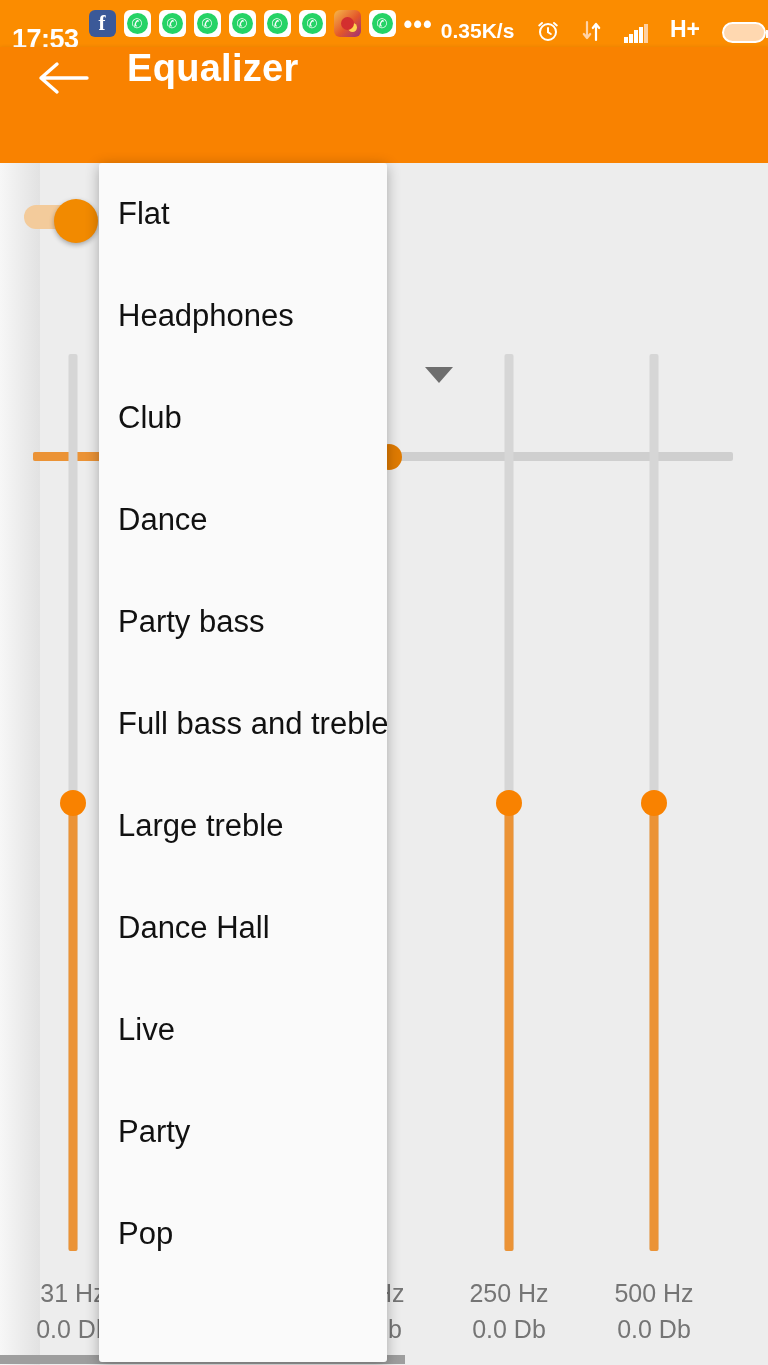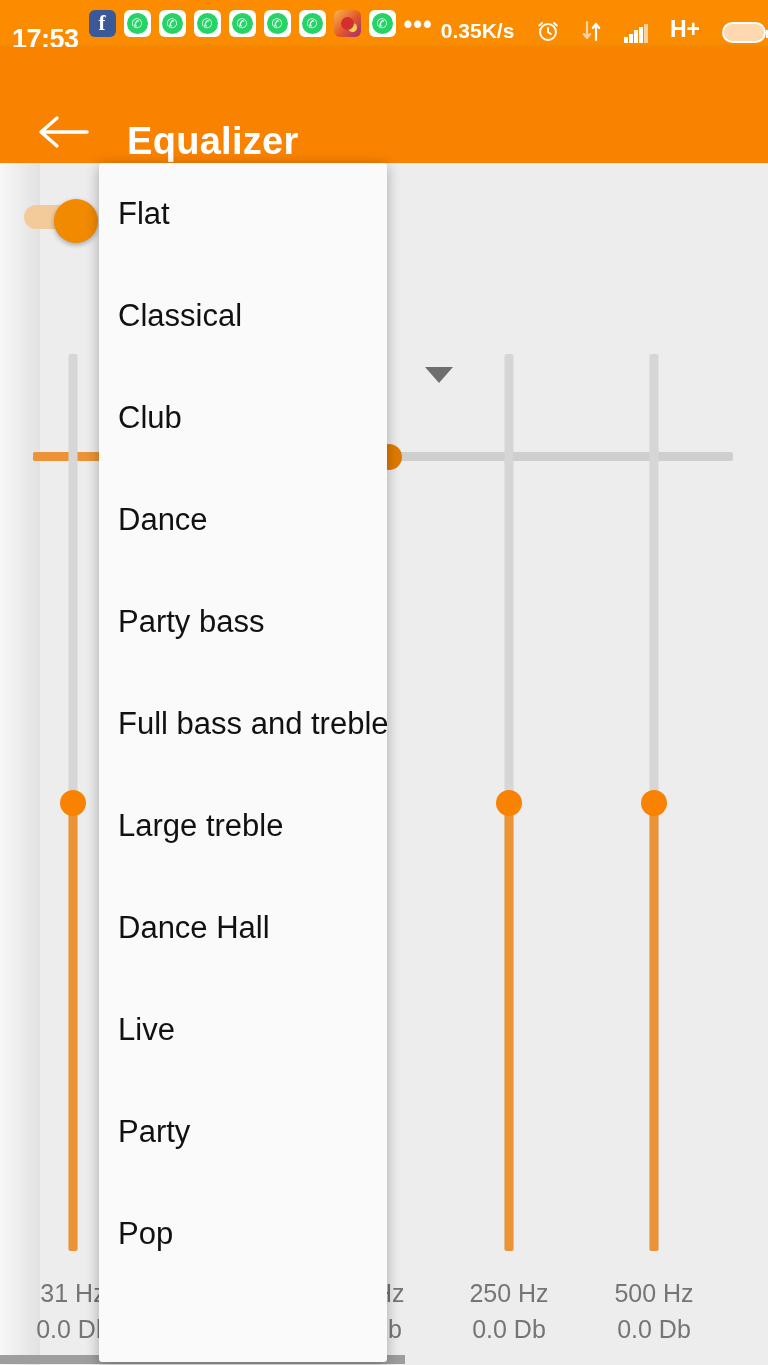--- a/index.html
+++ b/index.html
@@ -59,21 +59,21 @@
   .signal i:nth-child(1){height:6px}
   .signal i:nth-child(2){height:9px}
   .signal i:nth-child(3){height:13px}
   .signal i:nth-child(4){height:16px}
   .signal i:nth-child(5){height:19px; background:#ffd0a0;}
 
   
   .app-bar{
     position:absolute; left:0; top:47px; width:768px; height:116px;
     background:#f98200;
-    display:flex; align-items:flex-end;
+    display:flex; align-items:flex-start;
     box-shadow:0 2px 5px rgba(0,0,0,0.22);
   }
   .back-btn{
     width:62px; height:62px; margin-left:32px;
     display:flex; align-items:center; justify-content:center;
     cursor:pointer;
   }
   .app-title{
     color:#ffffff; font-size:38px; font-weight:bold;
     margin-left:33px; letter-spacing:0.3px;
@@ -348,21 +348,21 @@
 
   </div>
 
   <div class="hscroll">
     <div class="thumb"></div>
   </div>
 </div>
 
 <div class="dropdown">
   <div class="dd-item">Flat</div>
-  <div class="dd-item">Classical</div>
+  <div class="dd-item">Headphones</div>
   <div class="dd-item">Club</div>
   <div class="dd-item">Dance</div>
   <div class="dd-item">Party bass</div>
   <div class="dd-item">Full bass and treble</div>
   <div class="dd-item">Large treble</div>
   <div class="dd-item">Dance Hall</div>
   <div class="dd-item">Live</div>
   <div class="dd-item">Party</div>
   <div class="dd-item">Pop</div>
 </div>

